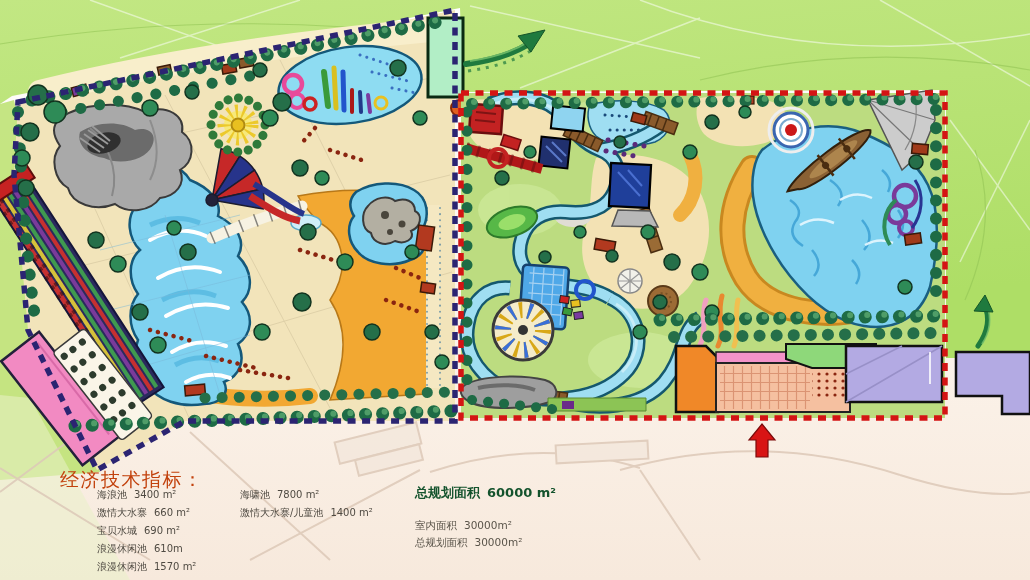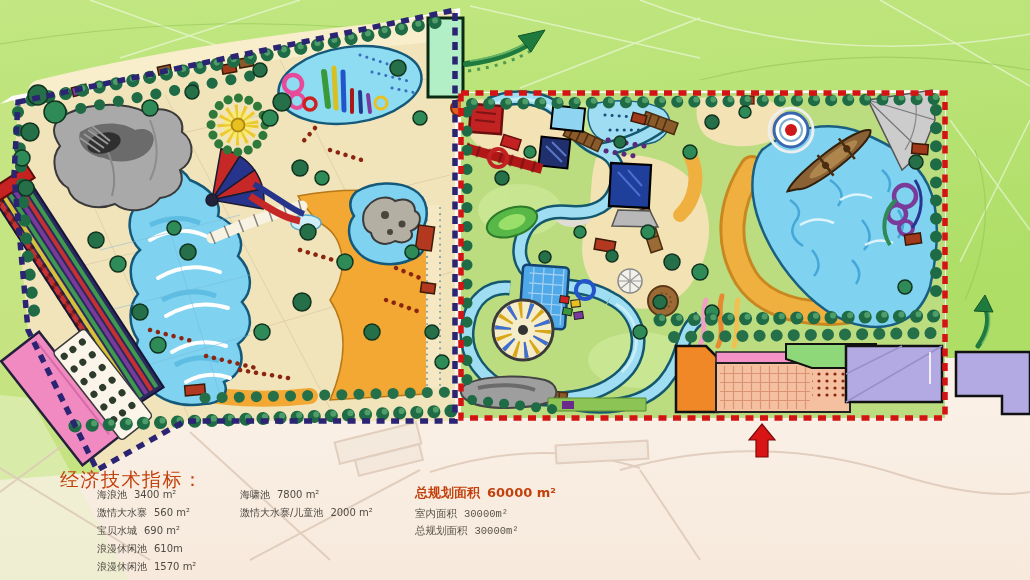--- a/index.html
+++ b/index.html
@@ -5,22 +5,22 @@
   html,body{margin:0;padding:0;background:#fff;}
   .stage{position:relative;width:1030px;height:580px;overflow:hidden;
          font-family:"DejaVu Sans",sans-serif;background:#fdf8f2;}
   .stage svg{position:absolute;left:0;top:0;}
   .legend{position:absolute;left:0;top:0;width:100%;height:100%;pointer-events:none;}
   .legend-title{position:absolute;left:60px;top:467px;font-size:19px;font-weight:normal;
                 color:#c2410c;letter-spacing:1.5px;}
   .legend-col{position:absolute;}
   .legend-row{white-space:nowrap;margin-bottom:4px;font-size:10px;color:#4f4a42;}
   .legend-row .lab{margin-right:7px;}
-  .legend-row.big{font-size:13px;font-weight:bold;color:#c2410c;margin-bottom:5px;}
-  .legend-row.sub{font-size:10.5px;color:#5a544a;margin-bottom:3px;font-family:Liberation Mono, monospace;}
+  .legend-row.big{font-size:13px;font-weight:bold;color:#14532d;margin-bottom:17px;}
+  .legend-row.sub{font-size:10.5px;color:#5a544a;margin-bottom:3px;}
 </style>
 </head>
 <body>
 
 <div class="stage">
 <svg width="1030" height="580" viewBox="0 0 1030 580">
 <defs>
   <linearGradient id="bgGrad" x1="0" y1="0" x2="0" y2="1">
     <stop offset="0" stop-color="#ffffff"></stop>
           <stop offset="0.62" stop-color="#fbf2e9"></stop>
@@ -512,29 +512,29 @@
   <polygon points="985,295 974,311 993,312" fill="#1f7a3e" stroke="#145428" stroke-width="1"></polygon>
 </g>
 <path d="M749,440 L762,424 L775,440 L768,440 L768,457 L756,457 L756,440 Z" fill="#d81414" stroke="#7a0a0a" stroke-width="1.2"></path>
 </svg>
 
 <div class="legend">
   <div class="legend-title">经济技术指标：</div>
 
   <div class="legend-col" style="left:97px;top:488px;">
     <div class="legend-row"><span class="lab">海浪池</span><span class="val">3400 m²</span></div>
-    <div class="legend-row"><span class="lab">激情大水寨</span><span class="val">560 m²</span></div>
+    <div class="legend-row"><span class="lab">激情大水寨</span><span class="val">660 m²</span></div>
     <div class="legend-row"><span class="lab">宝贝水城</span><span class="val">690 m²</span></div>
     <div class="legend-row"><span class="lab">浪漫休闲池</span><span class="val">610m</span></div>
     <div class="legend-row"><span class="lab">浪漫休闲池</span><span class="val">1570 m²</span></div>
   </div>
 
   <div class="legend-col" style="left:240px;top:488px;">
     <div class="legend-row"><span class="lab">海啸池</span><span class="val">7800 m²</span></div>
-    <div class="legend-row"><span class="lab">激情大水寨/儿童池</span><span class="val">2000 m²</span></div>
+    <div class="legend-row"><span class="lab">激情大水寨/儿童池</span><span class="val">1400 m²</span></div>
   </div>
 
   <div class="legend-col" style="left:415px;top:484px;">
     <div class="legend-row big"><span class="lab">总规划面积</span><span class="val">60000 m²</span></div>
     <div class="legend-row sub"><span class="lab">室内面积</span><span class="val">30000m²</span></div>
     <div class="legend-row sub"><span class="lab">总规划面积</span><span class="val">30000m²</span></div>
   </div>
 </div>
 </div>
 

